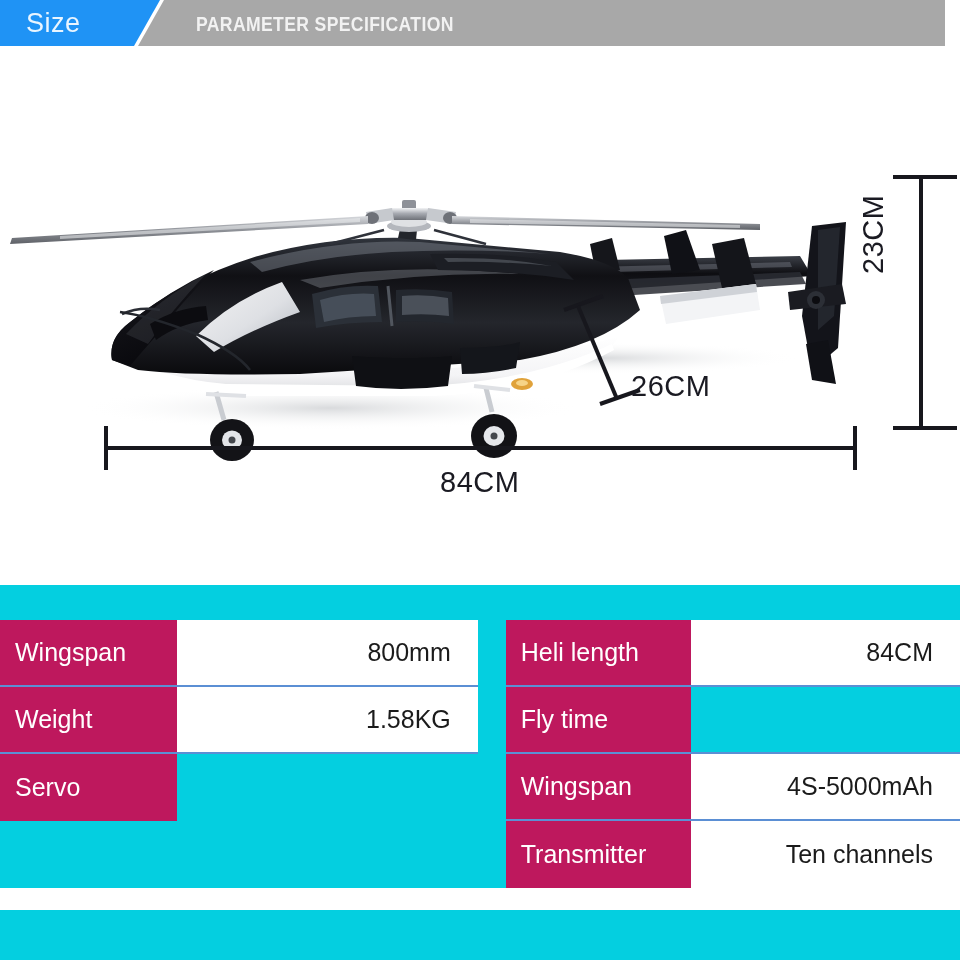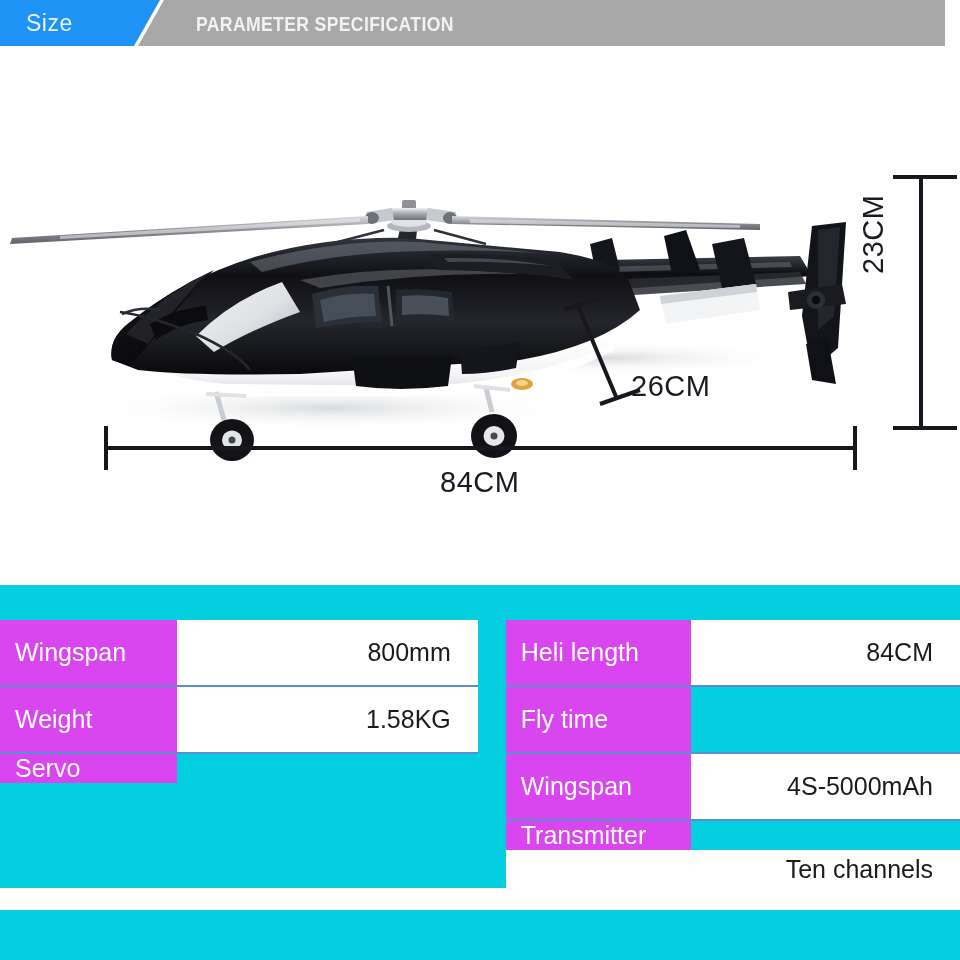--- a/index.html
+++ b/index.html
@@ -15,21 +15,21 @@
     background:#a8a8a8;
     clip-path:polygon(26px 0, 807px 0, 807px 46px, 0 46px);
   }
   .banner-blue{
     position:absolute;left:0;top:0;width:160px;height:46px;
     background:#1f93f5;
     clip-path:polygon(0 0, 160px 0, 134px 46px, 0 46px);
   }
   .banner-size-label{
     position:absolute;left:26px;top:8px;
-    font-size:23px;color:#e9f5ff;letter-spacing:.5px;line-height:30px;
+    font-size:27px;color:#e9f5ff;letter-spacing:.5px;line-height:30px;
   }
   .banner-spec-label{
     position:absolute;left:196px;top:11px;
     font-size:20px;color:#f2f2f2;font-weight:bold;
     letter-spacing:.4px;line-height:26px;
     transform:scaleX(.88);transform-origin:left center;
   }
 
   
   .stage{position:absolute;left:0;top:48px;width:960px;height:537px;background:#fff;}
@@ -45,23 +45,23 @@
   #dim-26{left:631px;top:322px;}
   #dim-23{left:857px;top:226px;transform:rotate(-90deg);transform-origin:left top;}
 
   
   .spec-wrap{position:absolute;left:0;top:585px;width:960px;height:303px;background:#04cfe0;}
   .spec-grid{position:absolute;left:0;top:35px;width:960px;height:268px;
              display:flex;}
   .spec-col{width:487px;display:flex;flex-direction:column;}
   .spec-col.right{margin-left:28px;width:463px;}
   .spec-row{display:flex;height:67px;border-bottom:2px solid #5b8fd4;box-sizing:border-box;}
-  .spec-row:last-child{border-bottom:none;flex-direction:column;}
+  .spec-row:last-child{border-bottom:none;}
   .spec-key{
-    background:#d946ef;color:#ffffff;font-size:25px;
+    background:#be185d;color:#ffffff;font-size:25px;
     display:flex;align-items:center;padding-left:15px;box-sizing:border-box;
   }
   .spec-val{
     background:#ffffff;color:#1b1b1b;font-size:25px;
     display:flex;align-items:center;justify-content:flex-end;
     padding-right:27px;box-sizing:border-box;flex:1;
   }
   .left .spec-key{width:177px;}
   .right .spec-key{width:185px;}
 

